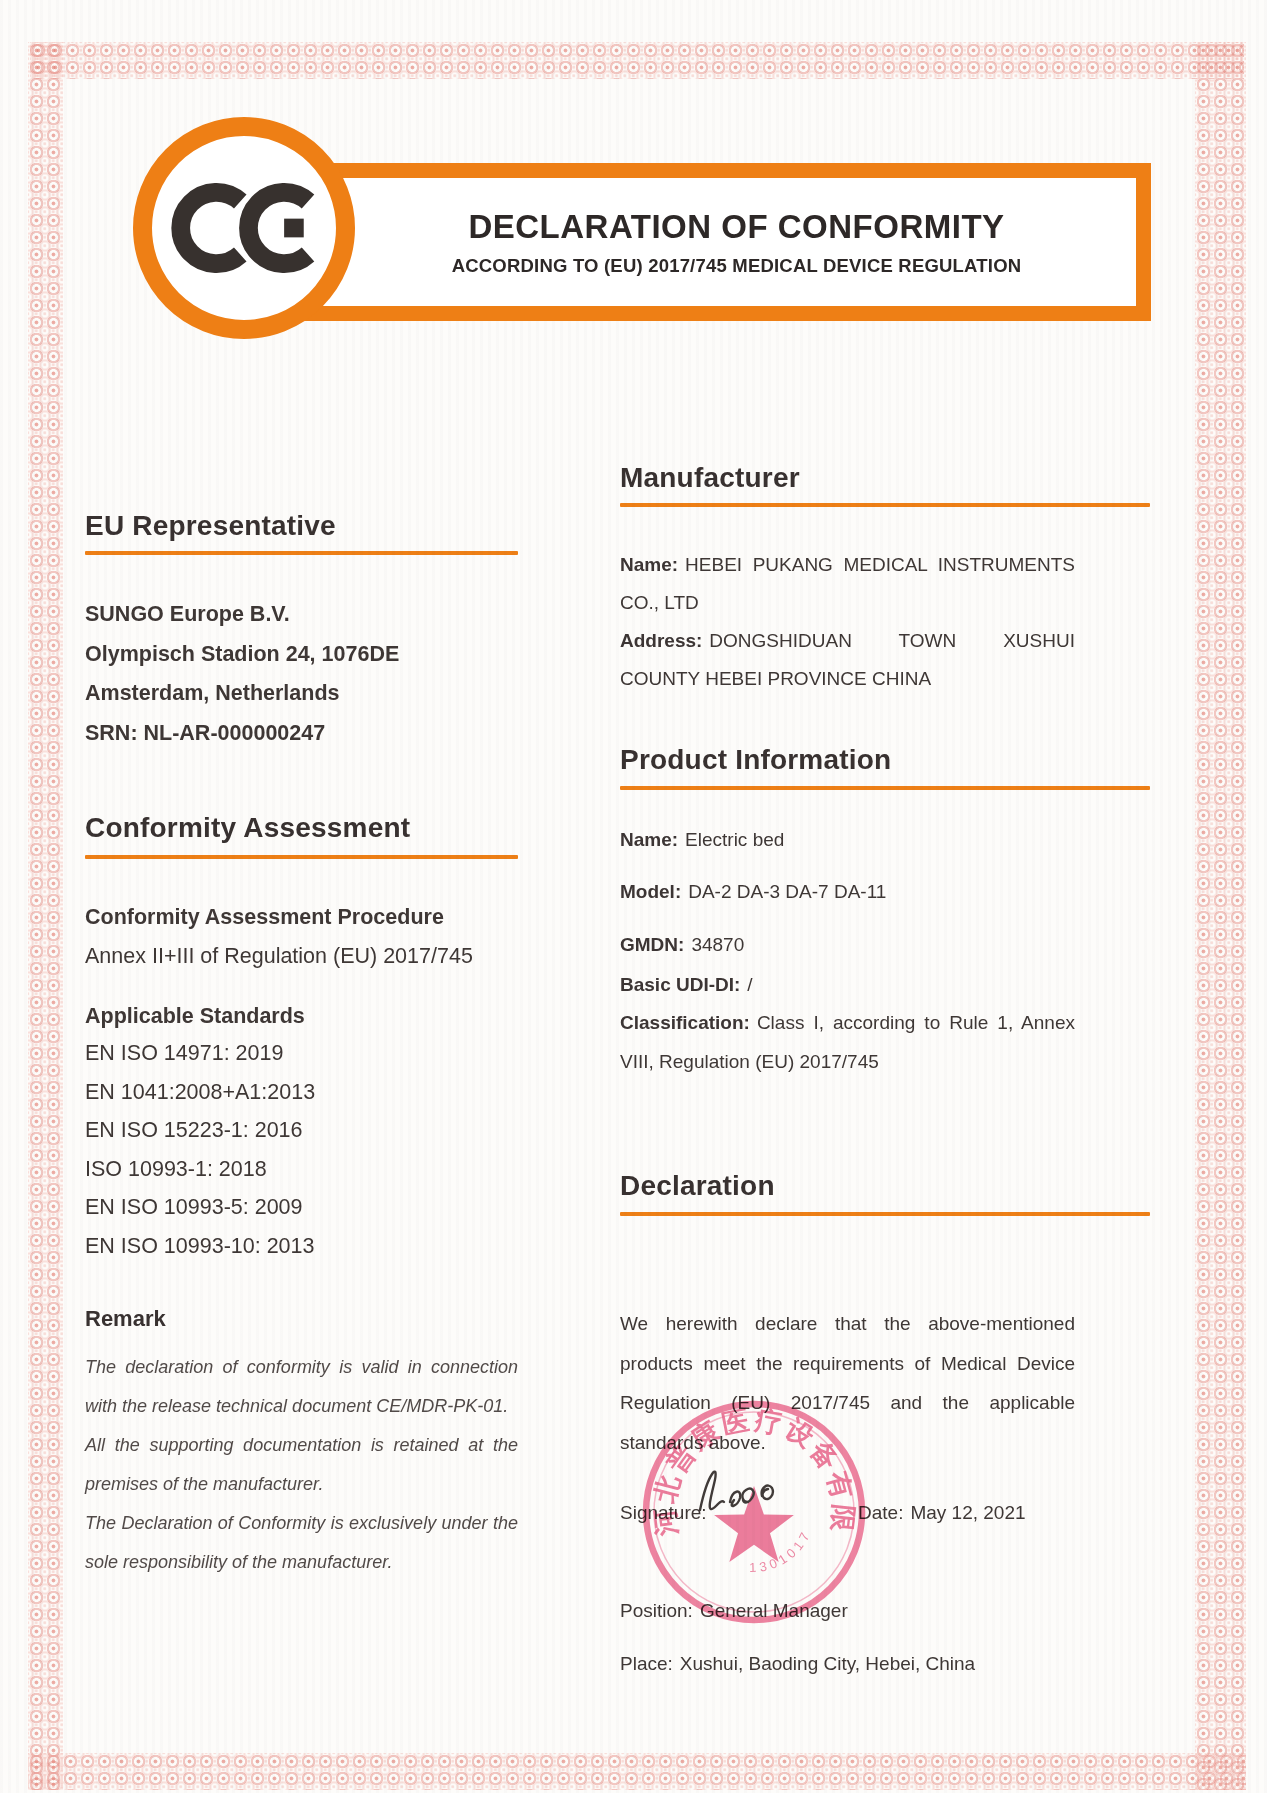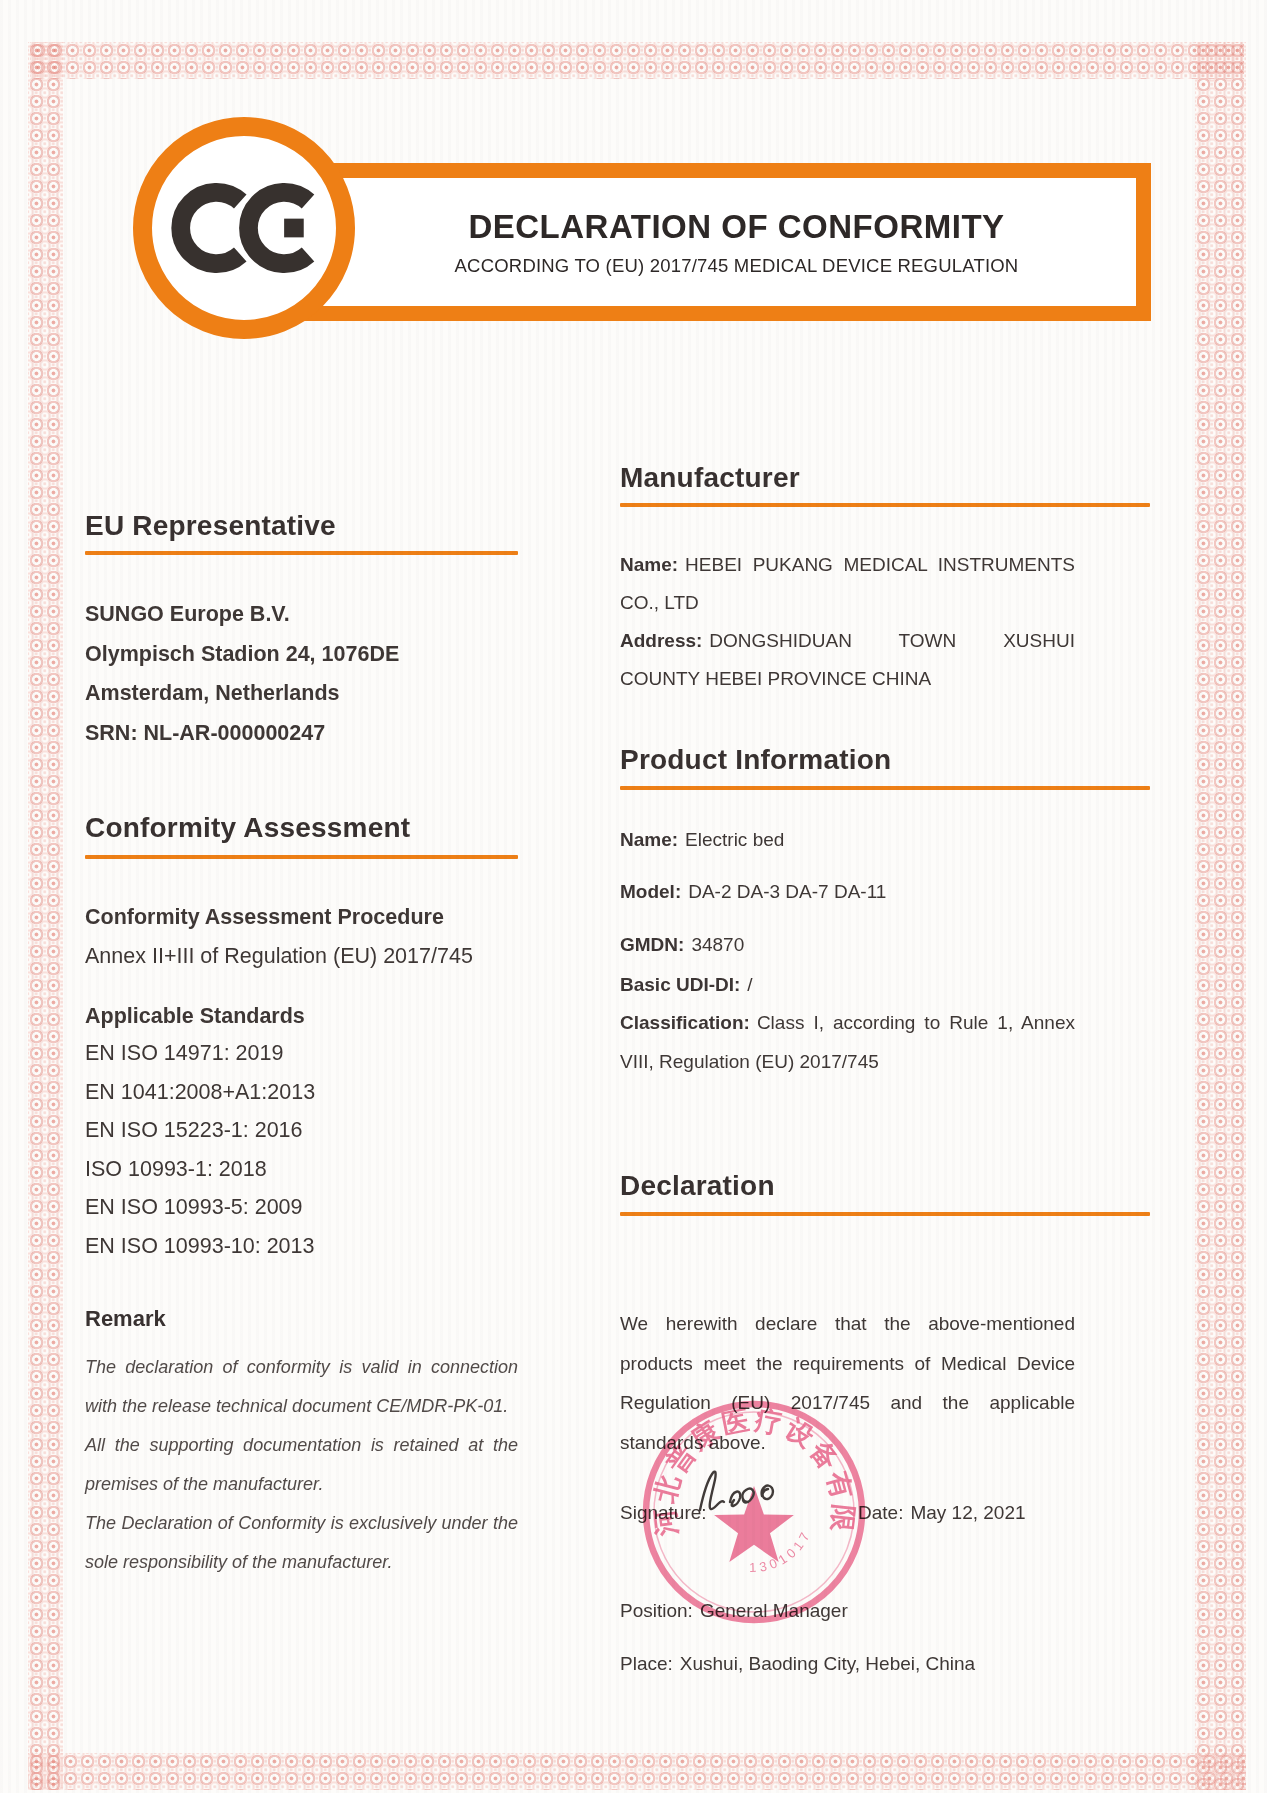--- a/index.html
+++ b/index.html
@@ -40,21 +40,21 @@
   .orna-bottom{left:28px;top:1753px;width:1218px;height:37px;}
 
   
   .banner{
     position:absolute;left:302px;top:163px;width:849px;height:158px;
     box-sizing:border-box;border:15px solid var(--orange);background:#fff;
     z-index:2;display:flex;flex-direction:column;justify-content:center;align-items:center;
     padding:0 70px 0 90px;text-align:center;
   }
   .banner-title{font-size:33px;font-weight:700;color:#2d2827;letter-spacing:.5px;white-space:nowrap;}
-  .banner-sub{font-size:18.5px;font-weight:400;color:#2d2827;margin-top:9px;letter-spacing:.2px;white-space:nowrap;}
+  .banner-sub{font-size:18.5px;font-weight:700;color:#2d2827;margin-top:9px;letter-spacing:.2px;white-space:nowrap;}
   .ce-circle{
     position:absolute;left:133px;top:117px;width:222px;height:222px;border-radius:50%;
     box-sizing:border-box;border:19px solid var(--orange);background:#fff;z-index:3;
     display:flex;align-items:center;justify-content:center;
   }
 
   
   .abs{position:absolute;}
   .h-sec{font-size:28px;font-weight:700;color:#383130;letter-spacing:.2px;}
   .rule{height:4px;background:var(--orange);border-radius:1px;}

